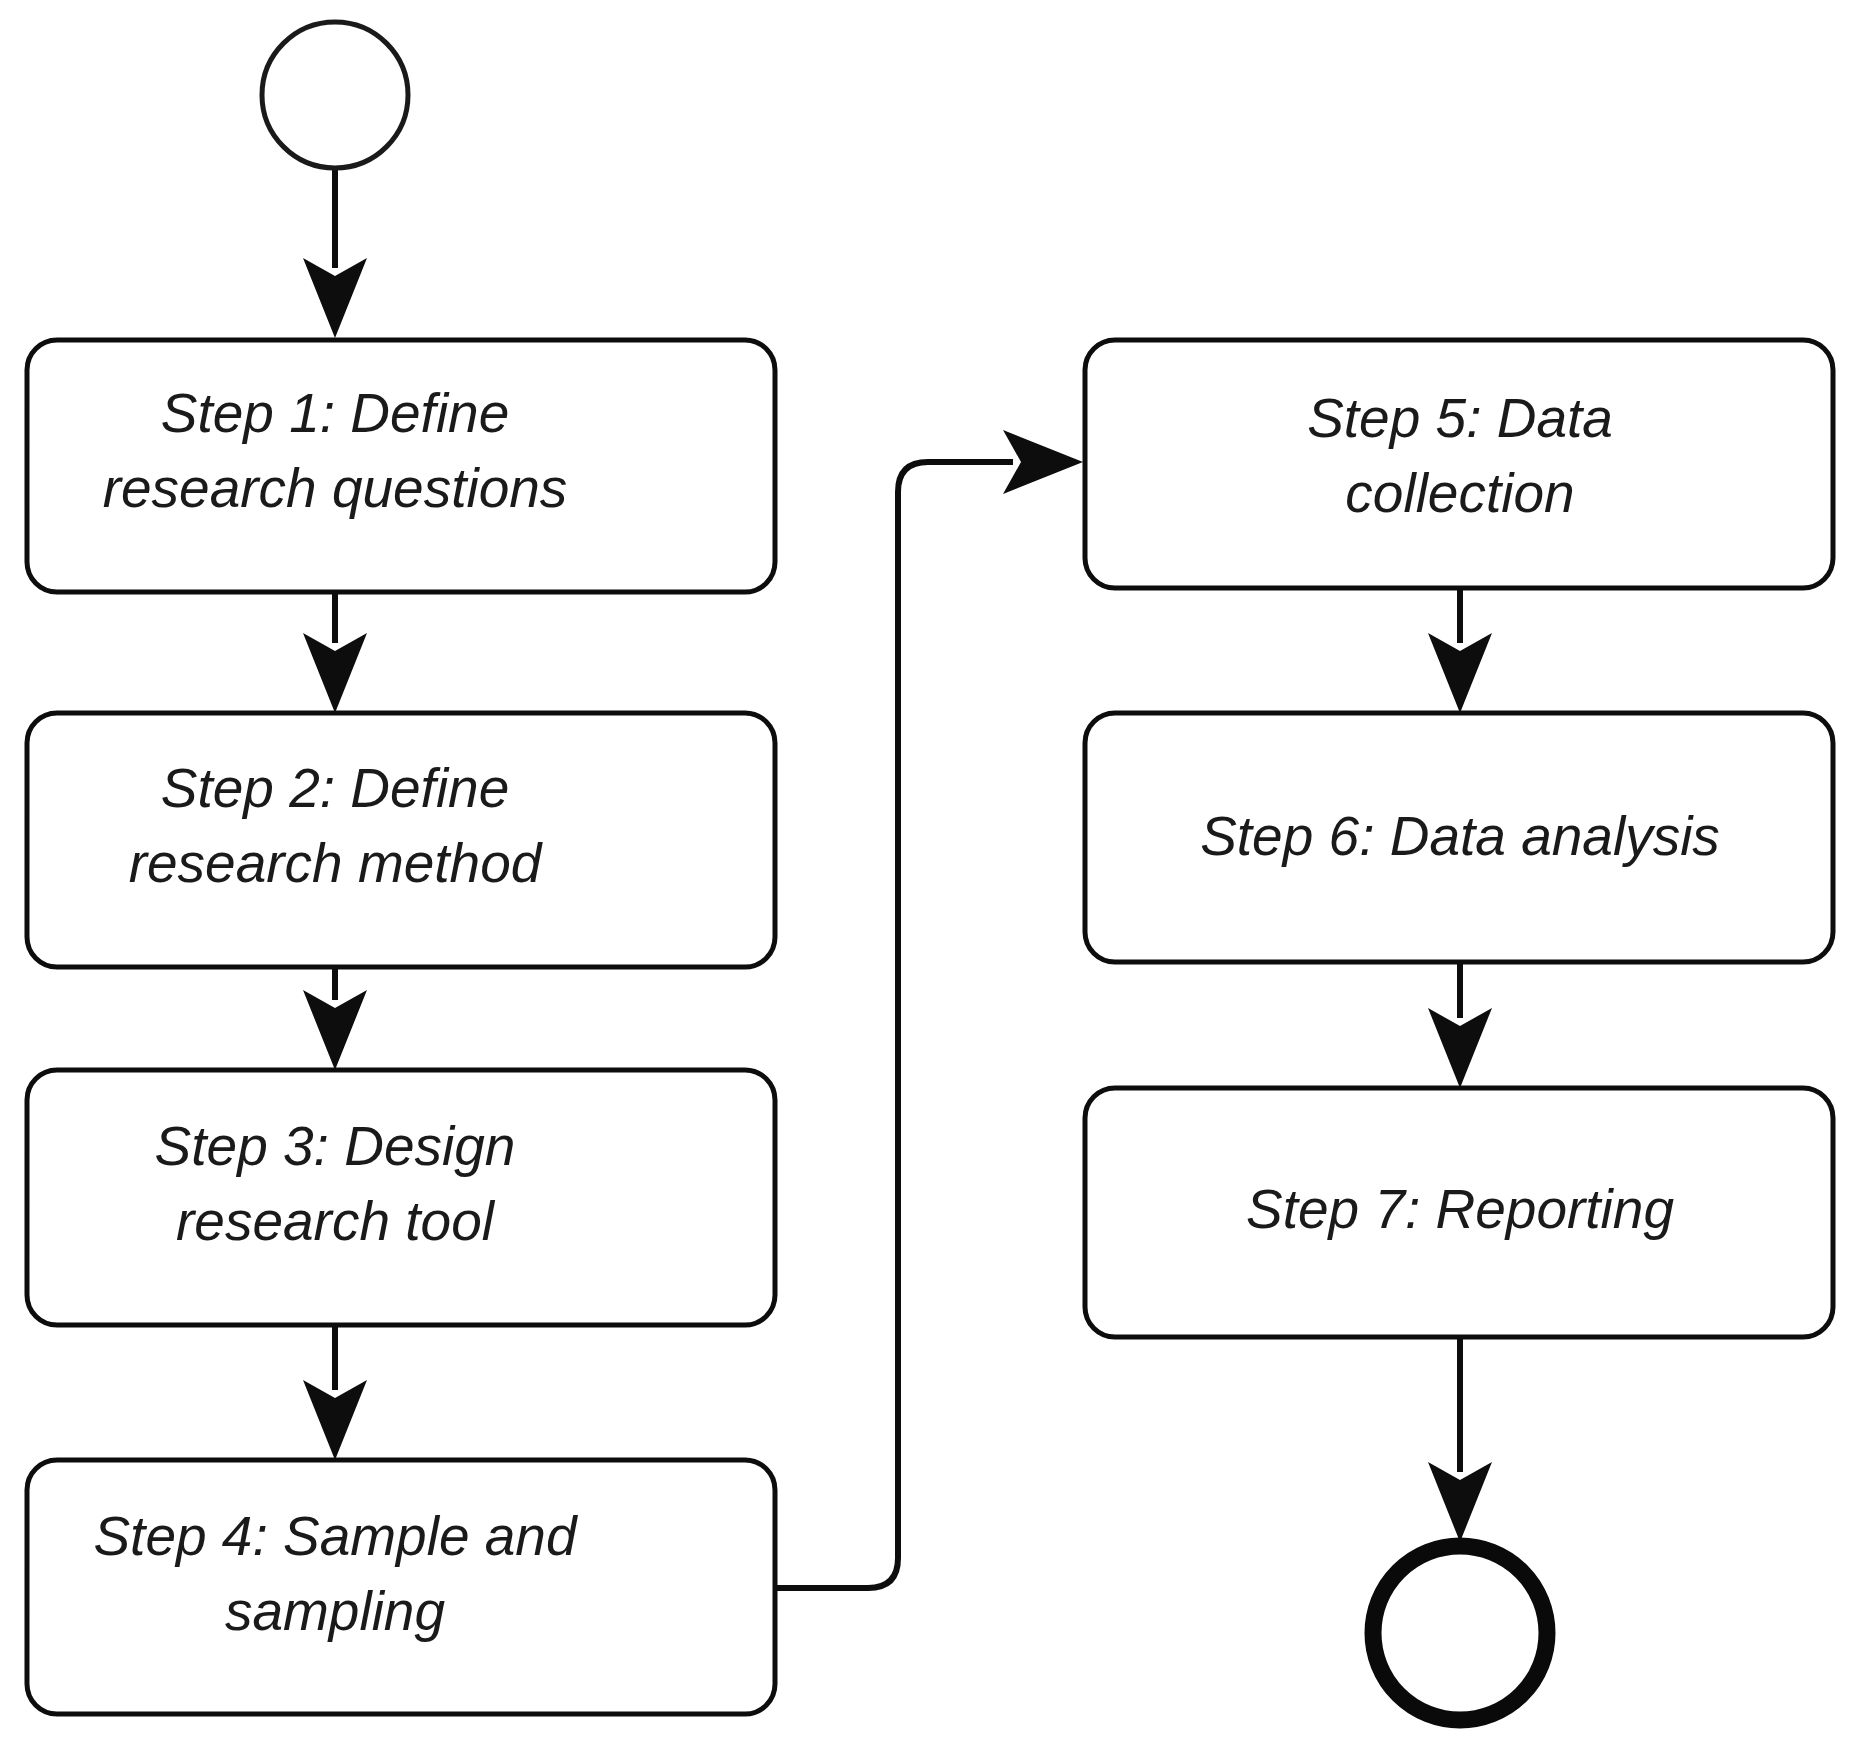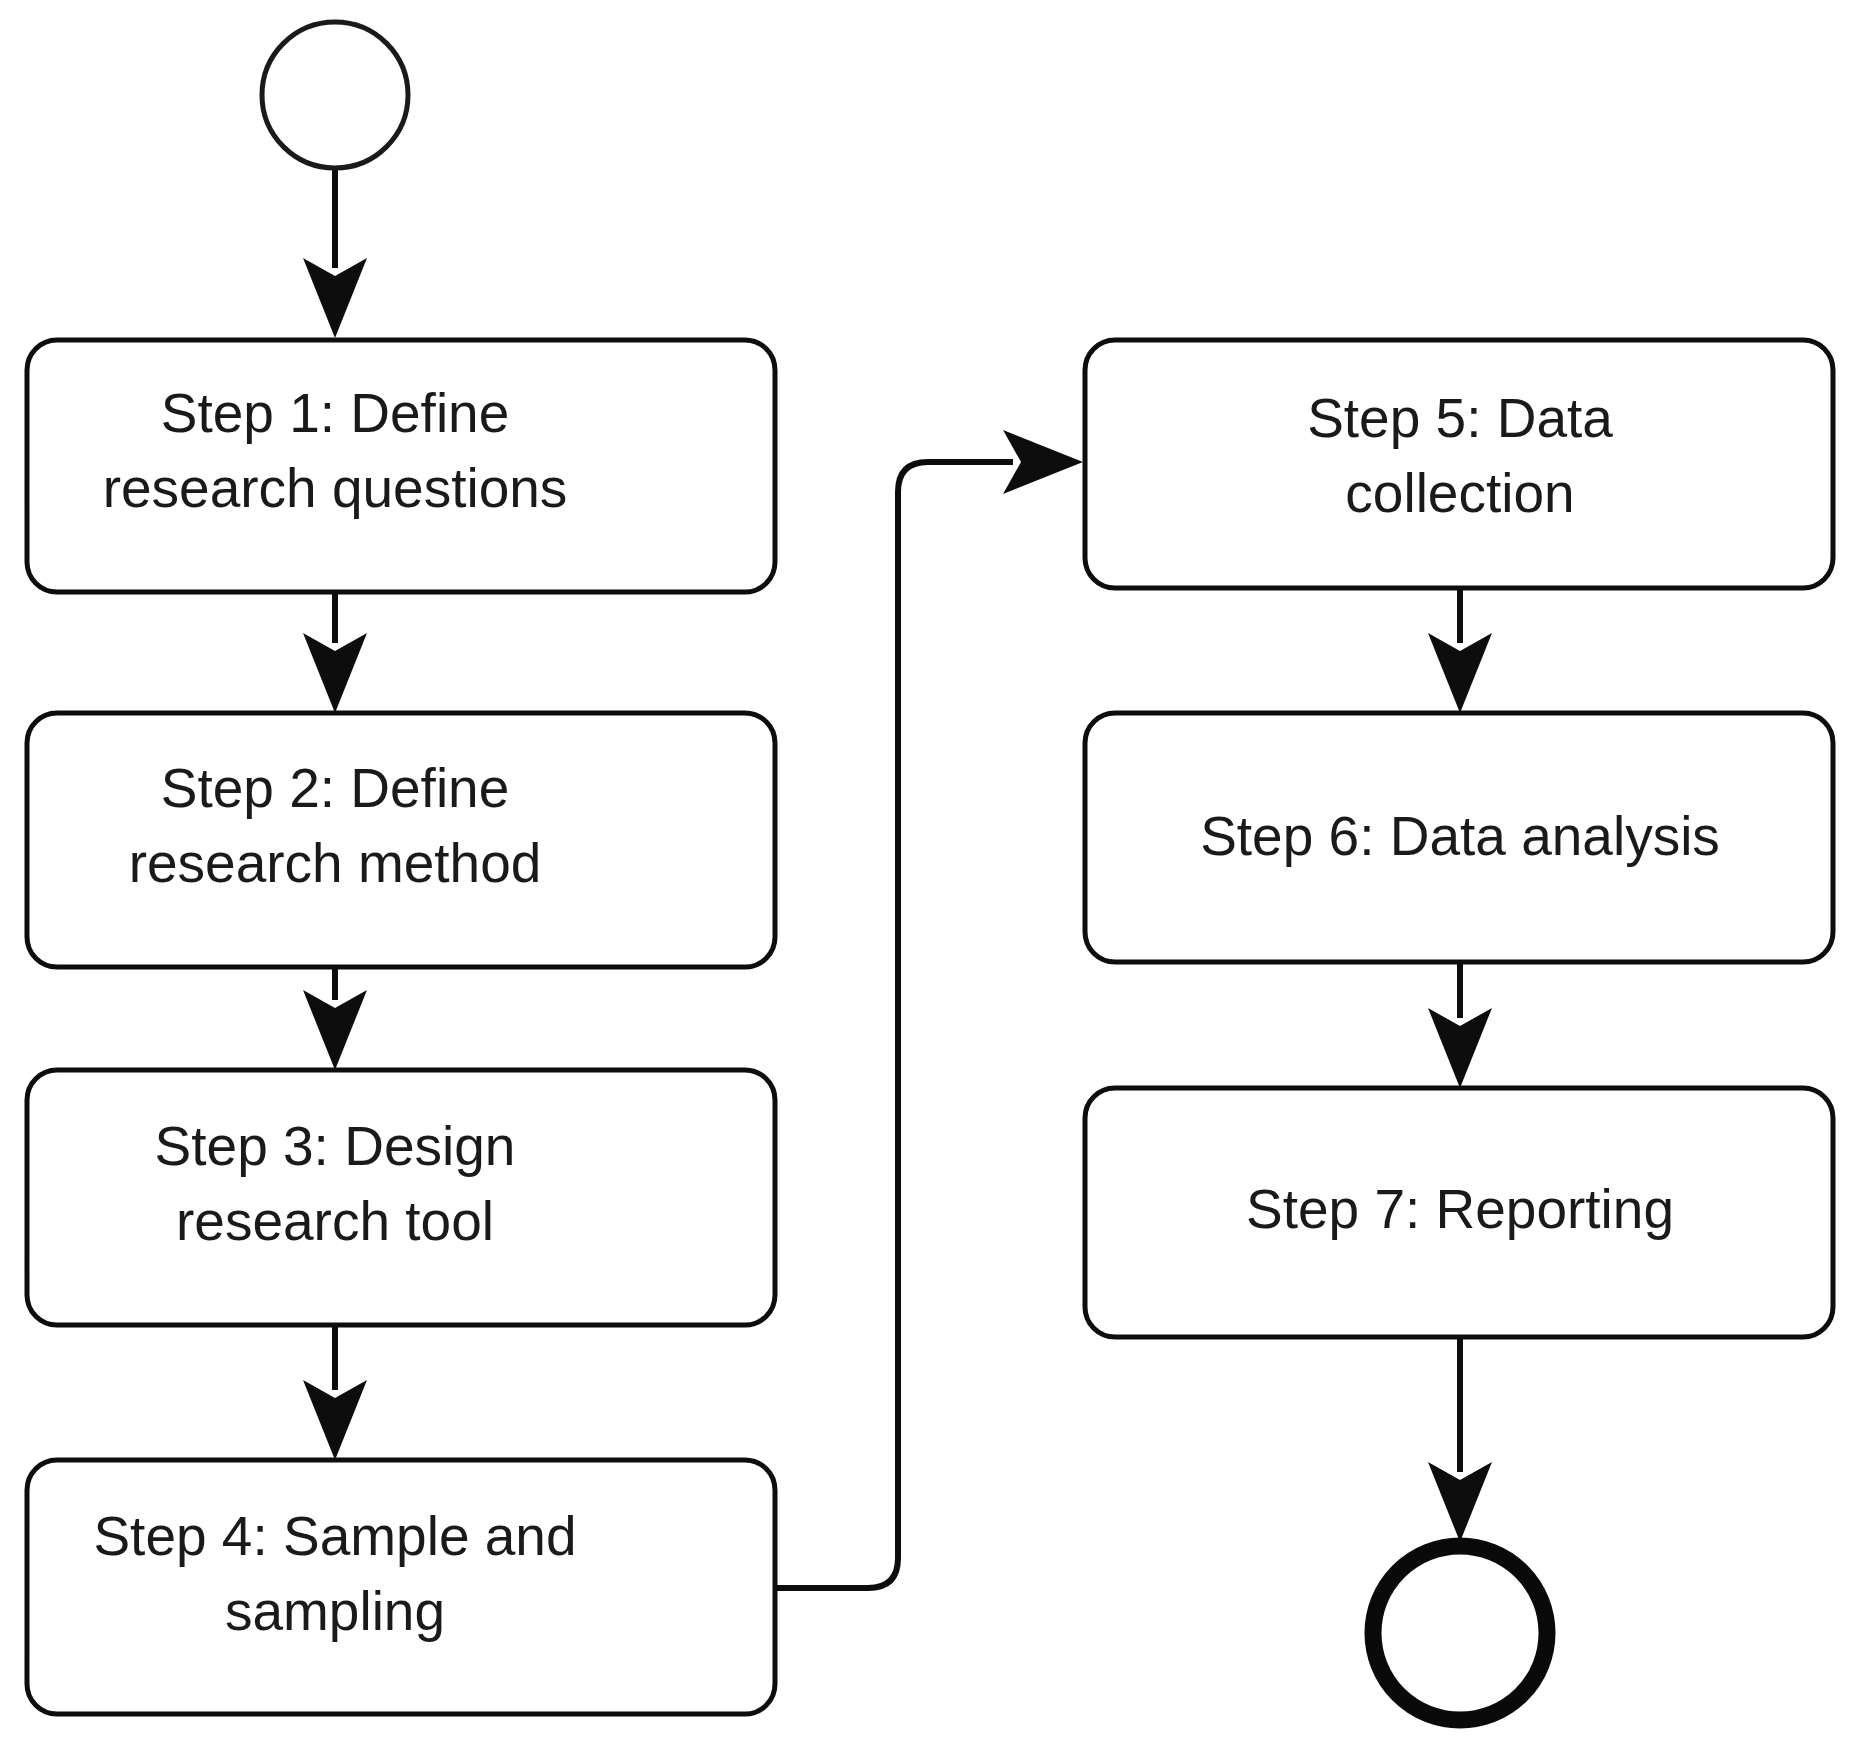--- a/index.html
+++ b/index.html
@@ -12,20 +12,21 @@
     width: 1867px;
     height: 1742px;
     overflow: hidden;
     font-family: "Liberation Sans", sans-serif;
   }
   #flow-root {
     position: relative;
     width: 1867px;
     height: 1471px;
     background: #ffffff;
+    font-style: italic;
   }
   svg.flow-canvas {
     display: block;
     width: 1867px;
     height: 1742px;
   }
   .node-shape {
     fill: #ffffff;
     stroke: #0d0d0d;
     stroke-width: 5;

